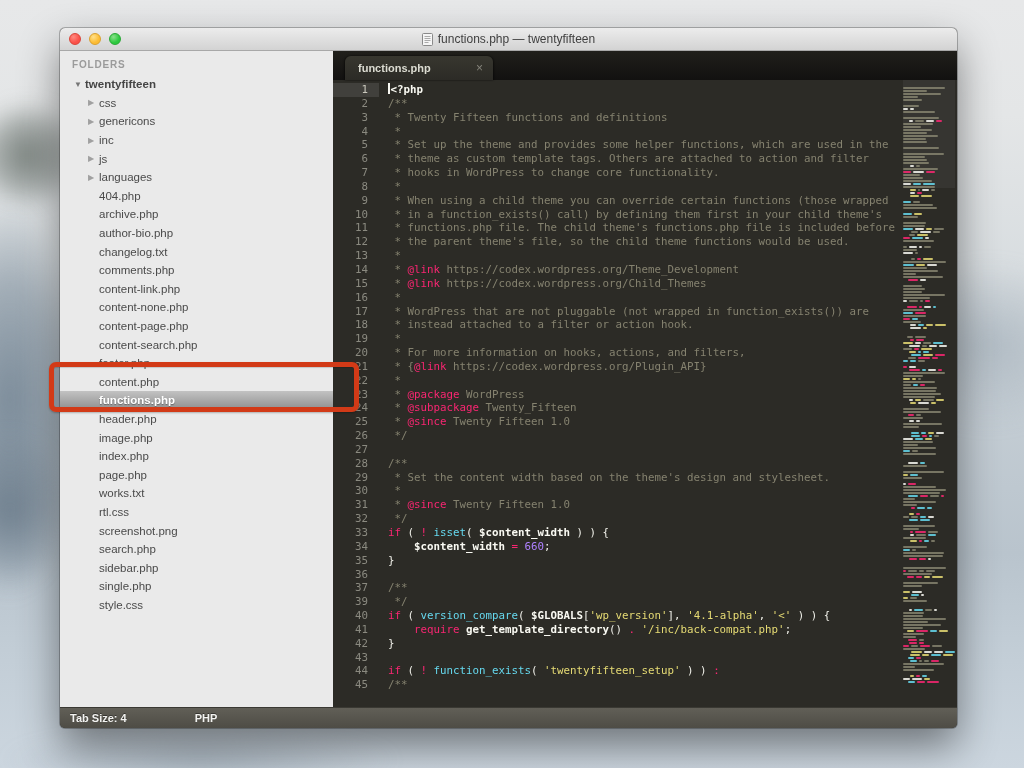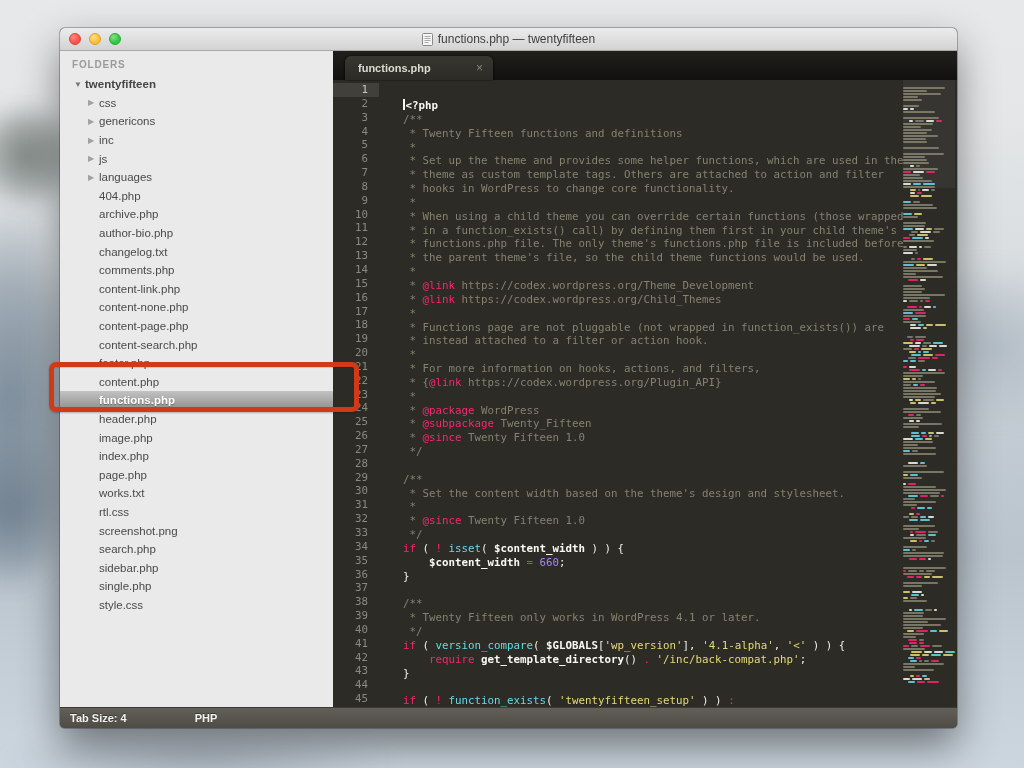--- a/index.html
+++ b/index.html
@@ -52,21 +52,21 @@
     background:linear-gradient(180deg,#38372f,#2c2b26); border-radius:6px 6px 0 0;
     display:flex; align-items:center; padding:0 10px 0 13px; box-shadow:1px 0 2px rgba(0,0,0,.4), -1px 0 2px rgba(0,0,0,.4); }
   .tab-label { font-size:11px; color:#dcdcd2; font-weight:bold; flex:1; }
   .tab-close { font-size:12px; color:#84837a; padding-left:8px; }
 
   .code-area { flex:1; position:relative; overflow:hidden; padding-top:3px; }
   .cl { display:flex; height:13.85px; line-height:13.85px;
     font-family:"DejaVu Sans Mono",monospace; font-size:10.8px; }
   .gut { width:46px; flex:none; text-align:right; padding-right:11px; color:#8b8a80; }
   .cl.cur .gut { background:rgba(255,255,255,.10); color:#c9c7bc; }
-  .src { white-space:pre; padding-left:24px;margin-top:16px; }
+  .src { white-space:pre; padding-left:9px; }
   .caret { display:inline-block; width:1.5px; height:11px; background:#f8f8f2; vertical-align:-1px; margin-right:1px; }
   .c  { color:#85826f; }
   .w  { color:#f1f1ea; }
   .wb { color:#fafaf3; font-weight:bold; }
   .k  { color:#f92672; }
   .s  { color:#e6db74; }
   .f  { color:#66d9ef; }
   .n  { color:#ae81ff; }
 
   .minimap { position:absolute; top:0; right:2px; width:52px; bottom:0; padding-top:4px; }
@@ -261,21 +261,21 @@
             <div class="cl">
               <span class="gut">9</span>
               <span class="src"><span class="c"> * When using a child theme you can override certain functions (those wrapped</span></span>
             </div>
             <div class="cl">
               <span class="gut">10</span>
               <span class="src"><span class="c"> * in a function_exists() call) by defining them first in your child theme's</span></span>
             </div>
             <div class="cl">
               <span class="gut">11</span>
-              <span class="src"><span class="c"> * functions.php file. The only theme's functions.php file is included before</span></span>
+              <span class="src"><span class="c"> * functions.php file. The child theme's functions.php file is included before</span></span>
             </div>
             <div class="cl">
               <span class="gut">12</span>
               <span class="src"><span class="c"> * the parent theme's file, so the child theme functions would be used.</span></span>
             </div>
             <div class="cl">
               <span class="gut">13</span>
               <span class="src"><span class="c"> *</span></span>
             </div>
             <div class="cl">
@@ -285,21 +285,21 @@
             <div class="cl">
               <span class="gut">15</span>
               <span class="src"><span class="c"> * </span><span class="k">@link</span><span class="c"> https://codex.wordpress.org/Child_Themes</span></span>
             </div>
             <div class="cl">
               <span class="gut">16</span>
               <span class="src"><span class="c"> *</span></span>
             </div>
             <div class="cl">
               <span class="gut">17</span>
-              <span class="src"><span class="c"> * Functions page are not pluggable (not wrapped in function_exists()) are</span></span>
+              <span class="src"><span class="c"> * WordPress that are not pluggable (not wrapped in function_exists()) are</span></span>
             </div>
             <div class="cl">
               <span class="gut">18</span>
               <span class="src"><span class="c"> * instead attached to a filter or action hook.</span></span>
             </div>
             <div class="cl">
               <span class="gut">19</span>
               <span class="src"><span class="c"> *</span></span>
             </div>
             <div class="cl">
@@ -366,24 +366,20 @@
               <span class="gut">35</span>
               <span class="src"><span class="w">}</span></span>
             </div>
             <div class="cl">
               <span class="gut">36</span>
               <span class="src"></span>
             </div>
             <div class="cl">
               <span class="gut">37</span>
               <span class="src"><span class="c">/**</span></span>
-            </div>
-            <div class="cl">
-              <span class="gut">38</span>
-              <span class="src"><span class="c"> * Twenty Fifteen only works in WordPress 4.1 or later.</span></span>
             </div>
             <div class="cl">
               <span class="gut">39</span>
               <span class="src"><span class="c"> */</span></span>
             </div>
             <div class="cl">
               <span class="gut">40</span>
               <span class="src"><span class="k">if</span><span class="w"> ( </span><span class="f">version_compare</span><span class="w">( </span><span class="wb">$GLOBALS</span><span class="w">[</span><span class="s">'wp_version'</span><span class="w">], </span><span class="s">'4.1-alpha'</span><span class="w">, </span><span class="s">'&lt;'</span><span class="w"> ) ) {</span></span>
             </div>
             <div class="cl">

